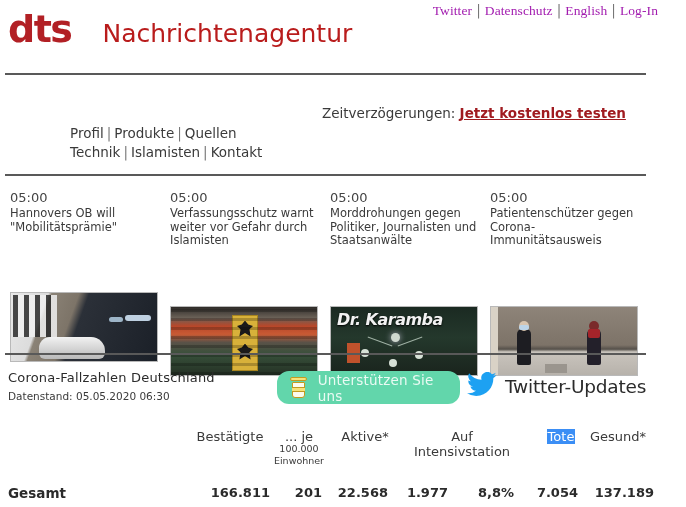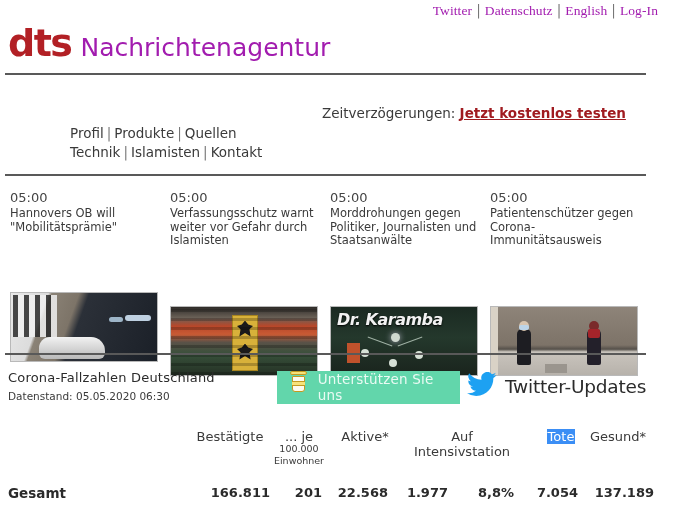--- a/index.html
+++ b/index.html
@@ -32,36 +32,37 @@
     font-family: Liberation Serif, serif;
   }
   .topnav .sep {
     color: #777;
     margin: 0 4px;
   }
 
   
   .masthead {
     position: absolute;
-    top: 24px;
+    top: 10px;
     left: 8px;
     display: flex;
     align-items: baseline;
+    gap: 22px;
   }
   .logo-dts {
     font-family: "DejaVu Sans", "Liberation Sans", sans-serif;
     font-size: 38px;
     font-weight: bold;
     color: #B22025;
     letter-spacing: -1.5px;
     line-height: 1;
   }
   .logo-word {
     font-size: 25px;
-    color: #a21caf;
+    color: #b91c1c;
     margin-left: 9px;
     line-height: 1;
     font-weight: normal;
   }
 
   
   .rule {
     position: absolute;
     left: 5px;
     width: 641px;
@@ -200,22 +201,23 @@
     margin-top: 5px;
   }
 
   .support-btn {
     position: absolute;
     top: 371px;
     left: 277px;
     width: 183px;
     height: 33px;
     background: #62d6ab;
-    border-radius: 0;
+    border-radius: 12px;
     display: flex;
+    align-items: center;
     cursor: pointer;
   }
   .cup {
     width: 17px;
     height: 22px;
     margin-left: 13px;
     position: relative;
   }
   .cup .lid {
     position: absolute; left: 0; top: 0; width: 17px; height: 4px;

